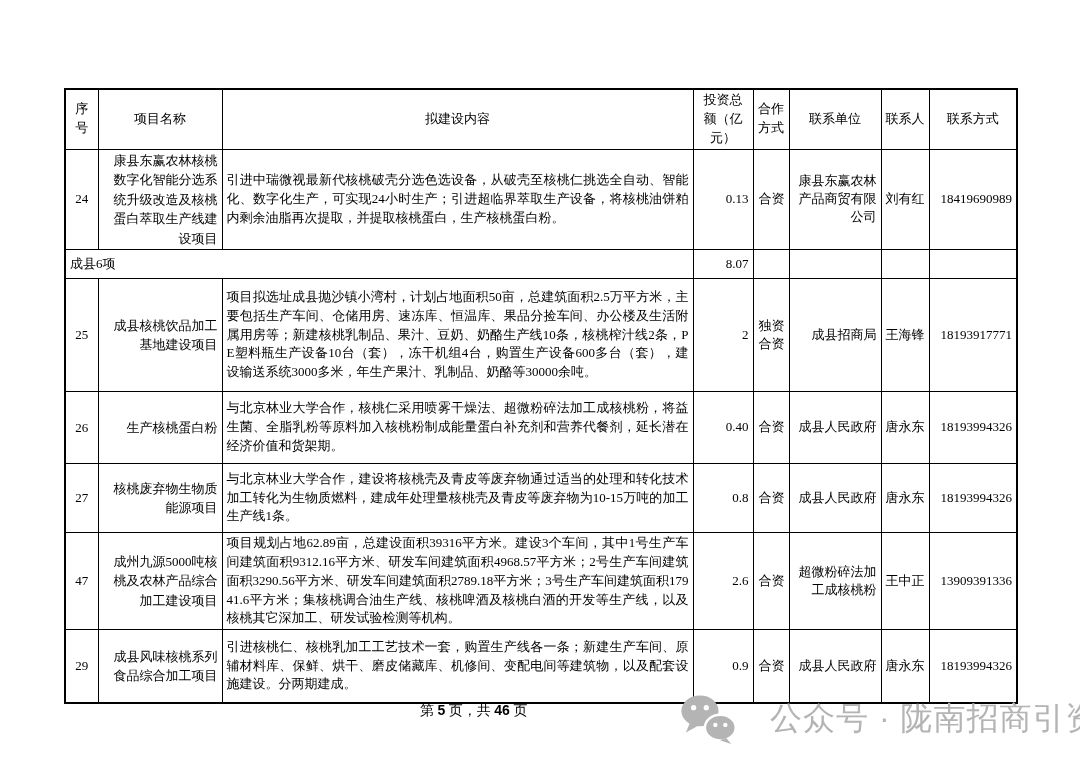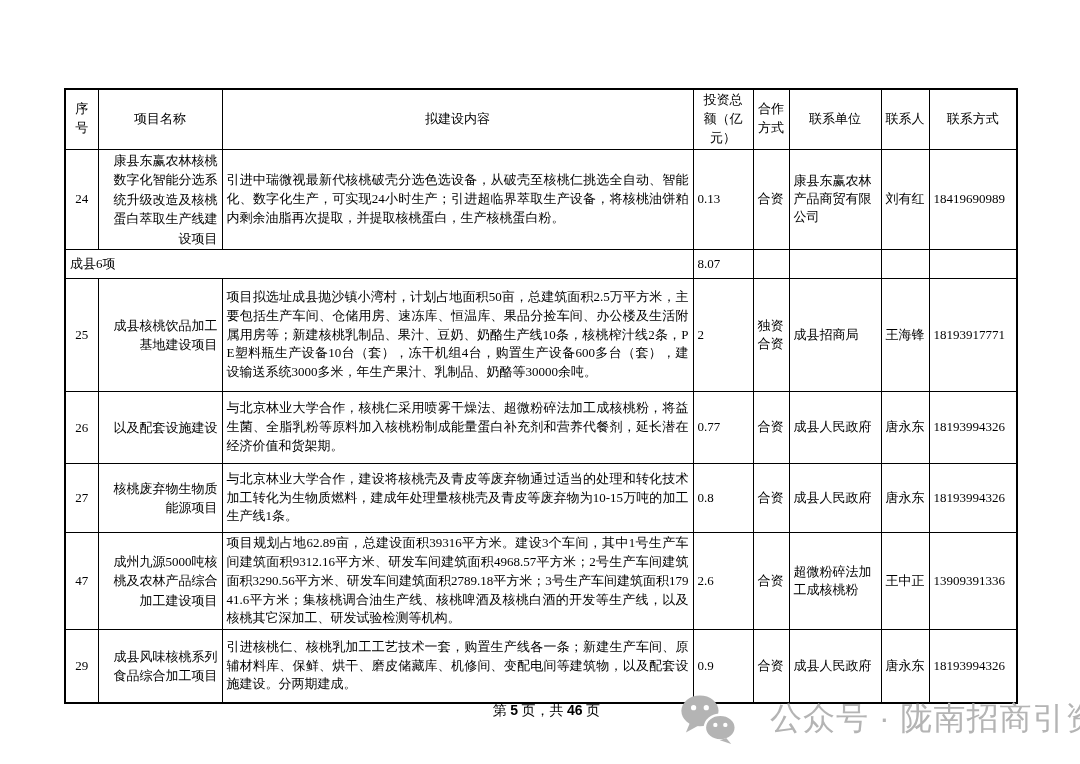--- a/index.html
+++ b/index.html
@@ -29,26 +29,26 @@
   tr.r-sub{height:29px;}
   tr.r-25{height:113px;}
   tr.r-26{height:72px;}
   tr.r-27{height:69px;}
   tr.r-28{height:97px;}
   tr.r-29{height:73px;}
   td.h{ text-align:center;padding:1px 2px;line-height:1.45;}
   td.c-no{text-align:center;margin-top:24px;}
   td.c-name{text-align:right;line-height:1.5;padding:1px 3px;}
   td.c-content{text-align:justify;line-height:1.45;padding:2px 5px;}
-  td.c-center{text-align:left;line-height:1.4;padding:1px 3px;}
+  td.c-center{text-align:right;line-height:1.4;padding:1px 3px;}
   td.c-sub{text-align:left;padding:1px 6px;font-family:Liberation Serif, serif;}
 
   .page-num{
     position:absolute;top:702px;left:420px;width:180px;
-    text-align:right;font-size:14px;color:#000;white-space:nowrap;
+    text-align:left;font-size:14px;color:#000;white-space:nowrap;
   }
   .page-num b{
     font-family:"Liberation Sans","DejaVu Sans",sans-serif;
     font-weight:bold;font-size:14px;
   }
 
   .watermark{
     position:absolute;left:680px;top:692px;height:54px;
     display:flex;align-items:center;gap:32px;
   }
@@ -113,23 +113,23 @@
       <td class="c-content">项目拟选址成县抛沙镇小湾村，计划占地面积50亩，总建筑面积2.5万平方米，主要包括生产车间、仓储用房、速冻库、恒温库、果品分捡车间、办公楼及生活附属用房等；新建核桃乳制品、果汁、豆奶、奶酪生产线10条，核桃榨汁线2条，PE塑料瓶生产设备10台（套），冻干机组4台，购置生产设备600多台（套），建设输送系统3000多米，年生产果汁、乳制品、奶酪等30000余吨。</td>
       <td class="c-center">2</td>
       <td class="c-center">独资合资</td>
       <td class="c-center thick-left">成县招商局</td>
       <td class="c-center">王海锋</td>
       <td class="c-center">18193917771</td>
     </tr>
 
     <tr class="r-26">
       <td class="c-no">26</td>
-      <td class="c-name">以及配套设施建设</td>
+      <td class="c-name">生产核桃蛋白粉</td>
       <td class="c-content">与北京林业大学合作，核桃仁采用喷雾干燥法、超微粉碎法加工成核桃粉，将益生菌、全脂乳粉等原料加入核桃粉制成能量蛋白补充剂和营养代餐剂，延长潜在经济价值和货架期。</td>
-      <td class="c-center">0.77</td>
+      <td class="c-center">0.40</td>
       <td class="c-center">合资</td>
       <td class="c-center thick-left">成县人民政府</td>
       <td class="c-center">唐永东</td>
       <td class="c-center">18193994326</td>
     </tr>
 
     <tr class="r-27">
       <td class="c-no">27</td>
       <td class="c-name">核桃废弃物生物质能源项目</td>
       <td class="c-content">与北京林业大学合作，建设将核桃壳及青皮等废弃物通过适当的处理和转化技术加工转化为生物质燃料，建成年处理量核桃壳及青皮等废弃物为10-15万吨的加工生产线1条。</td>

